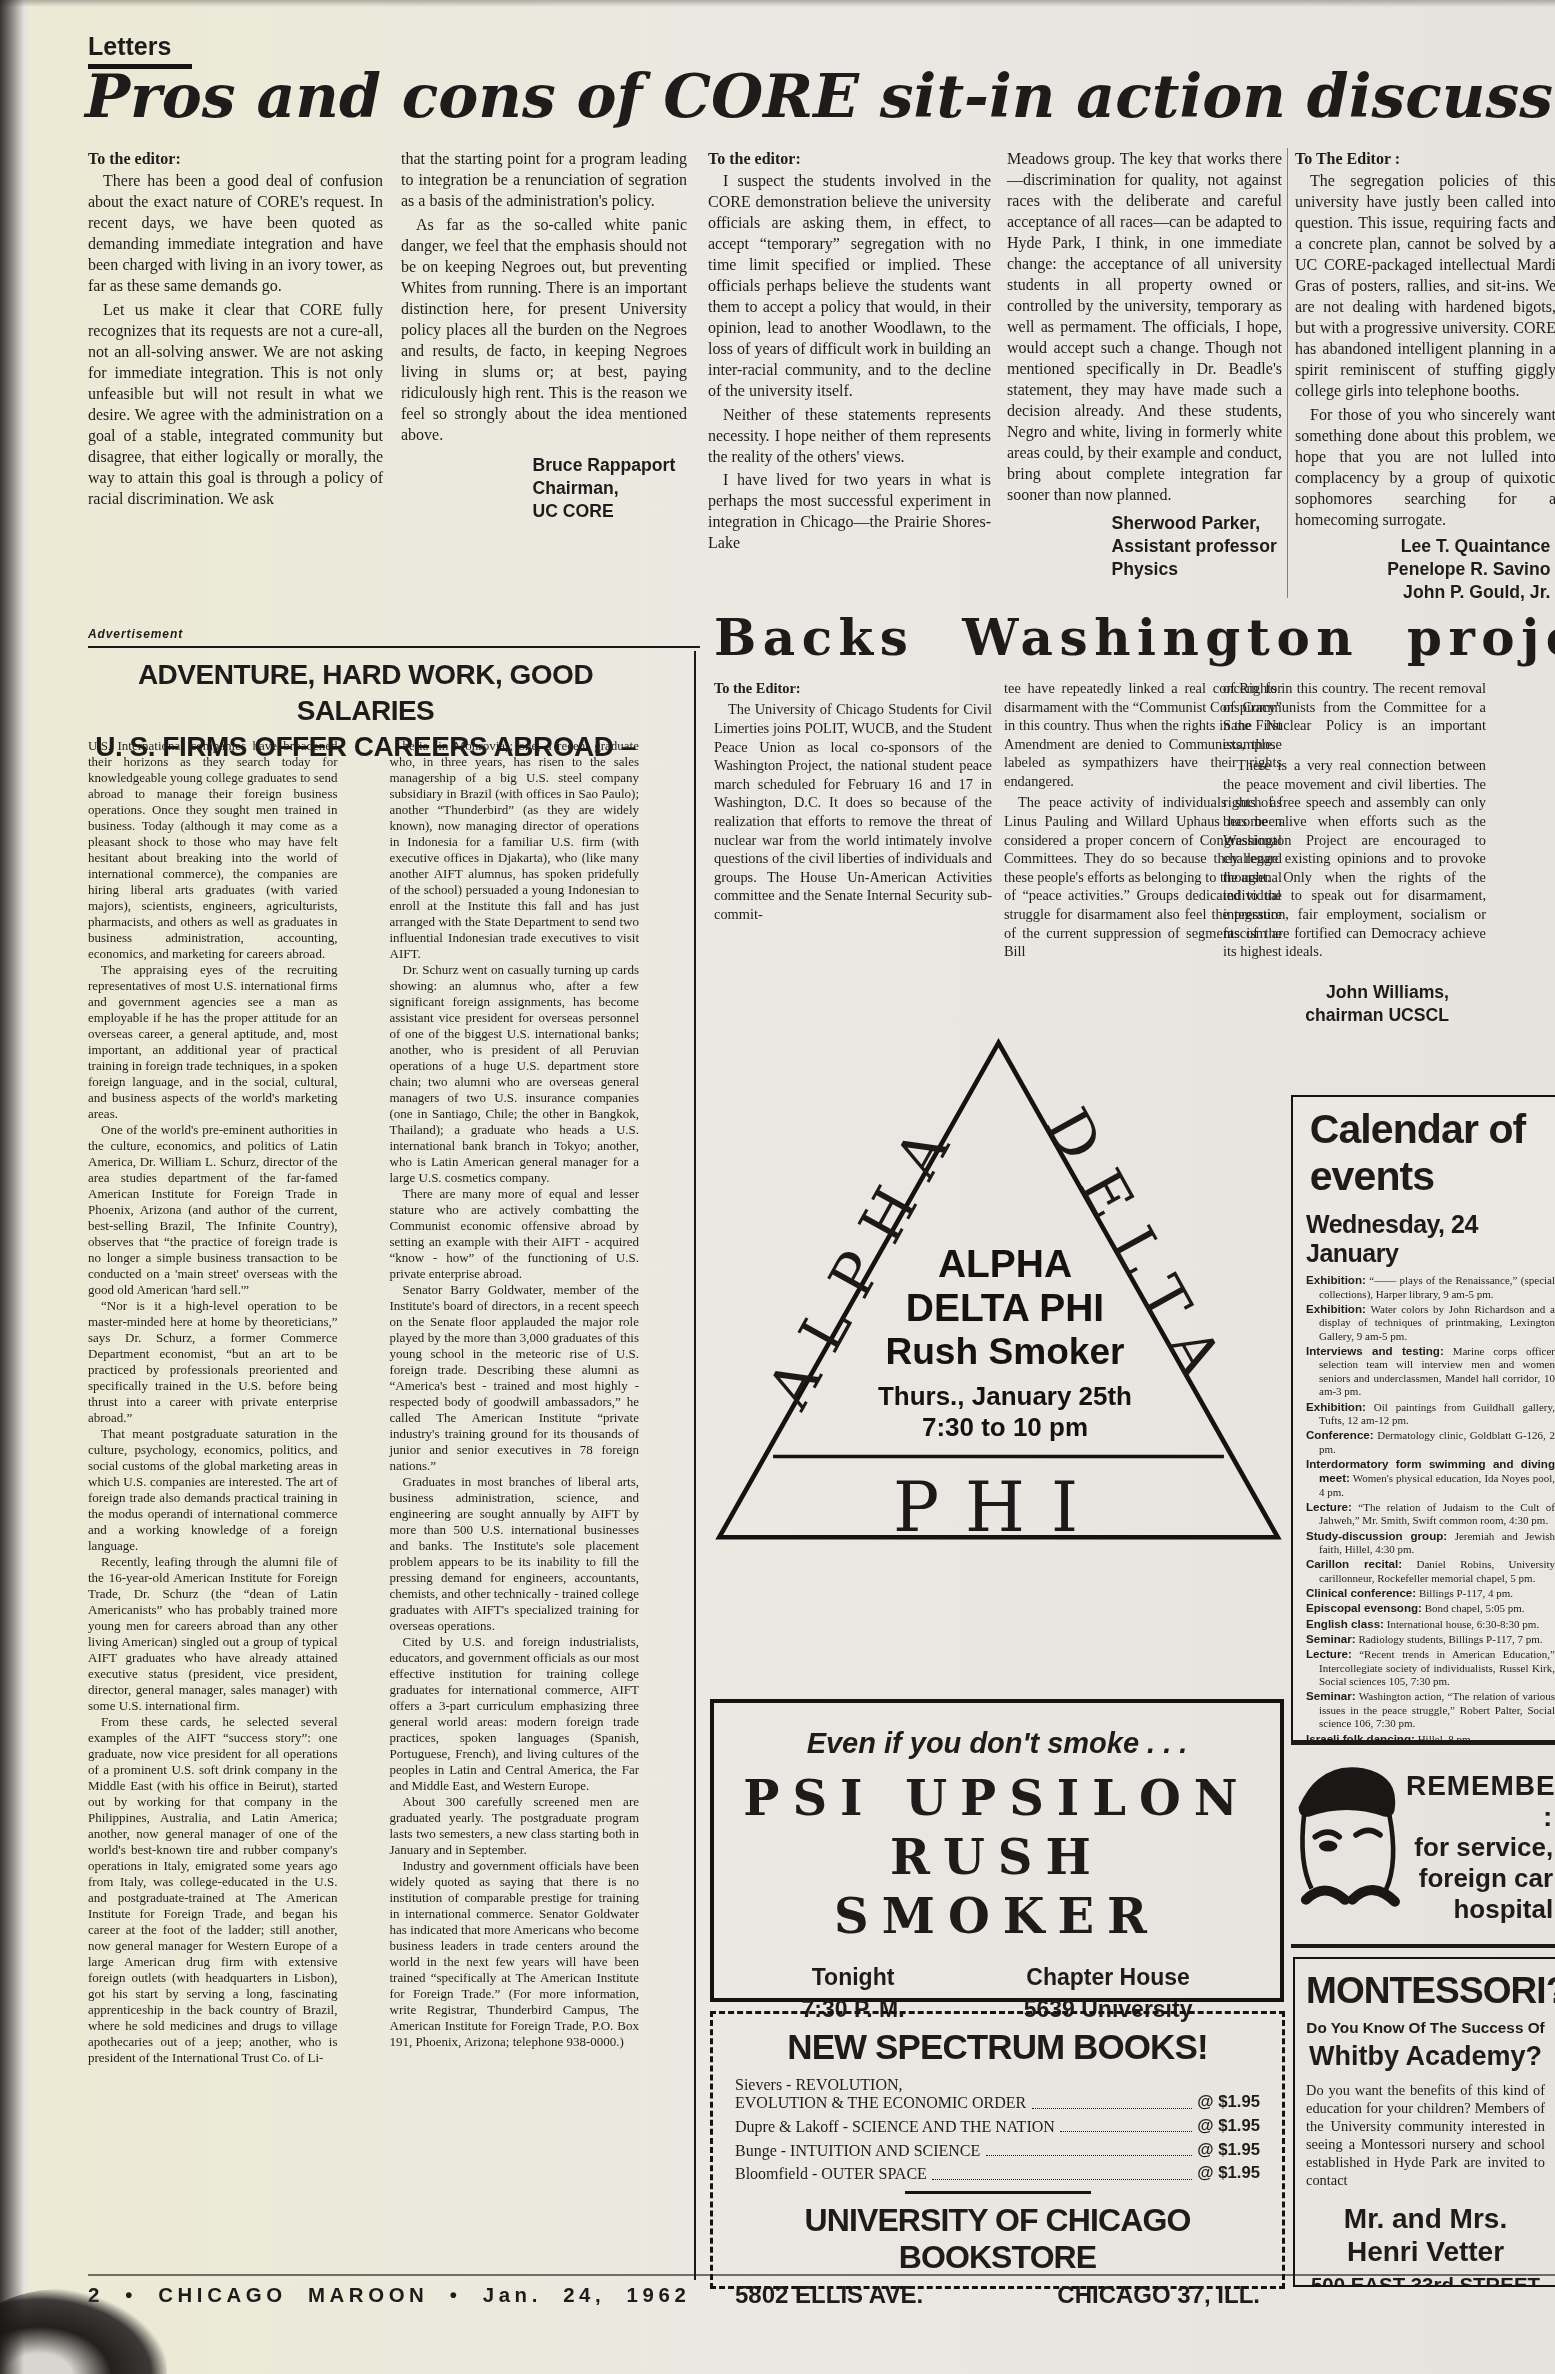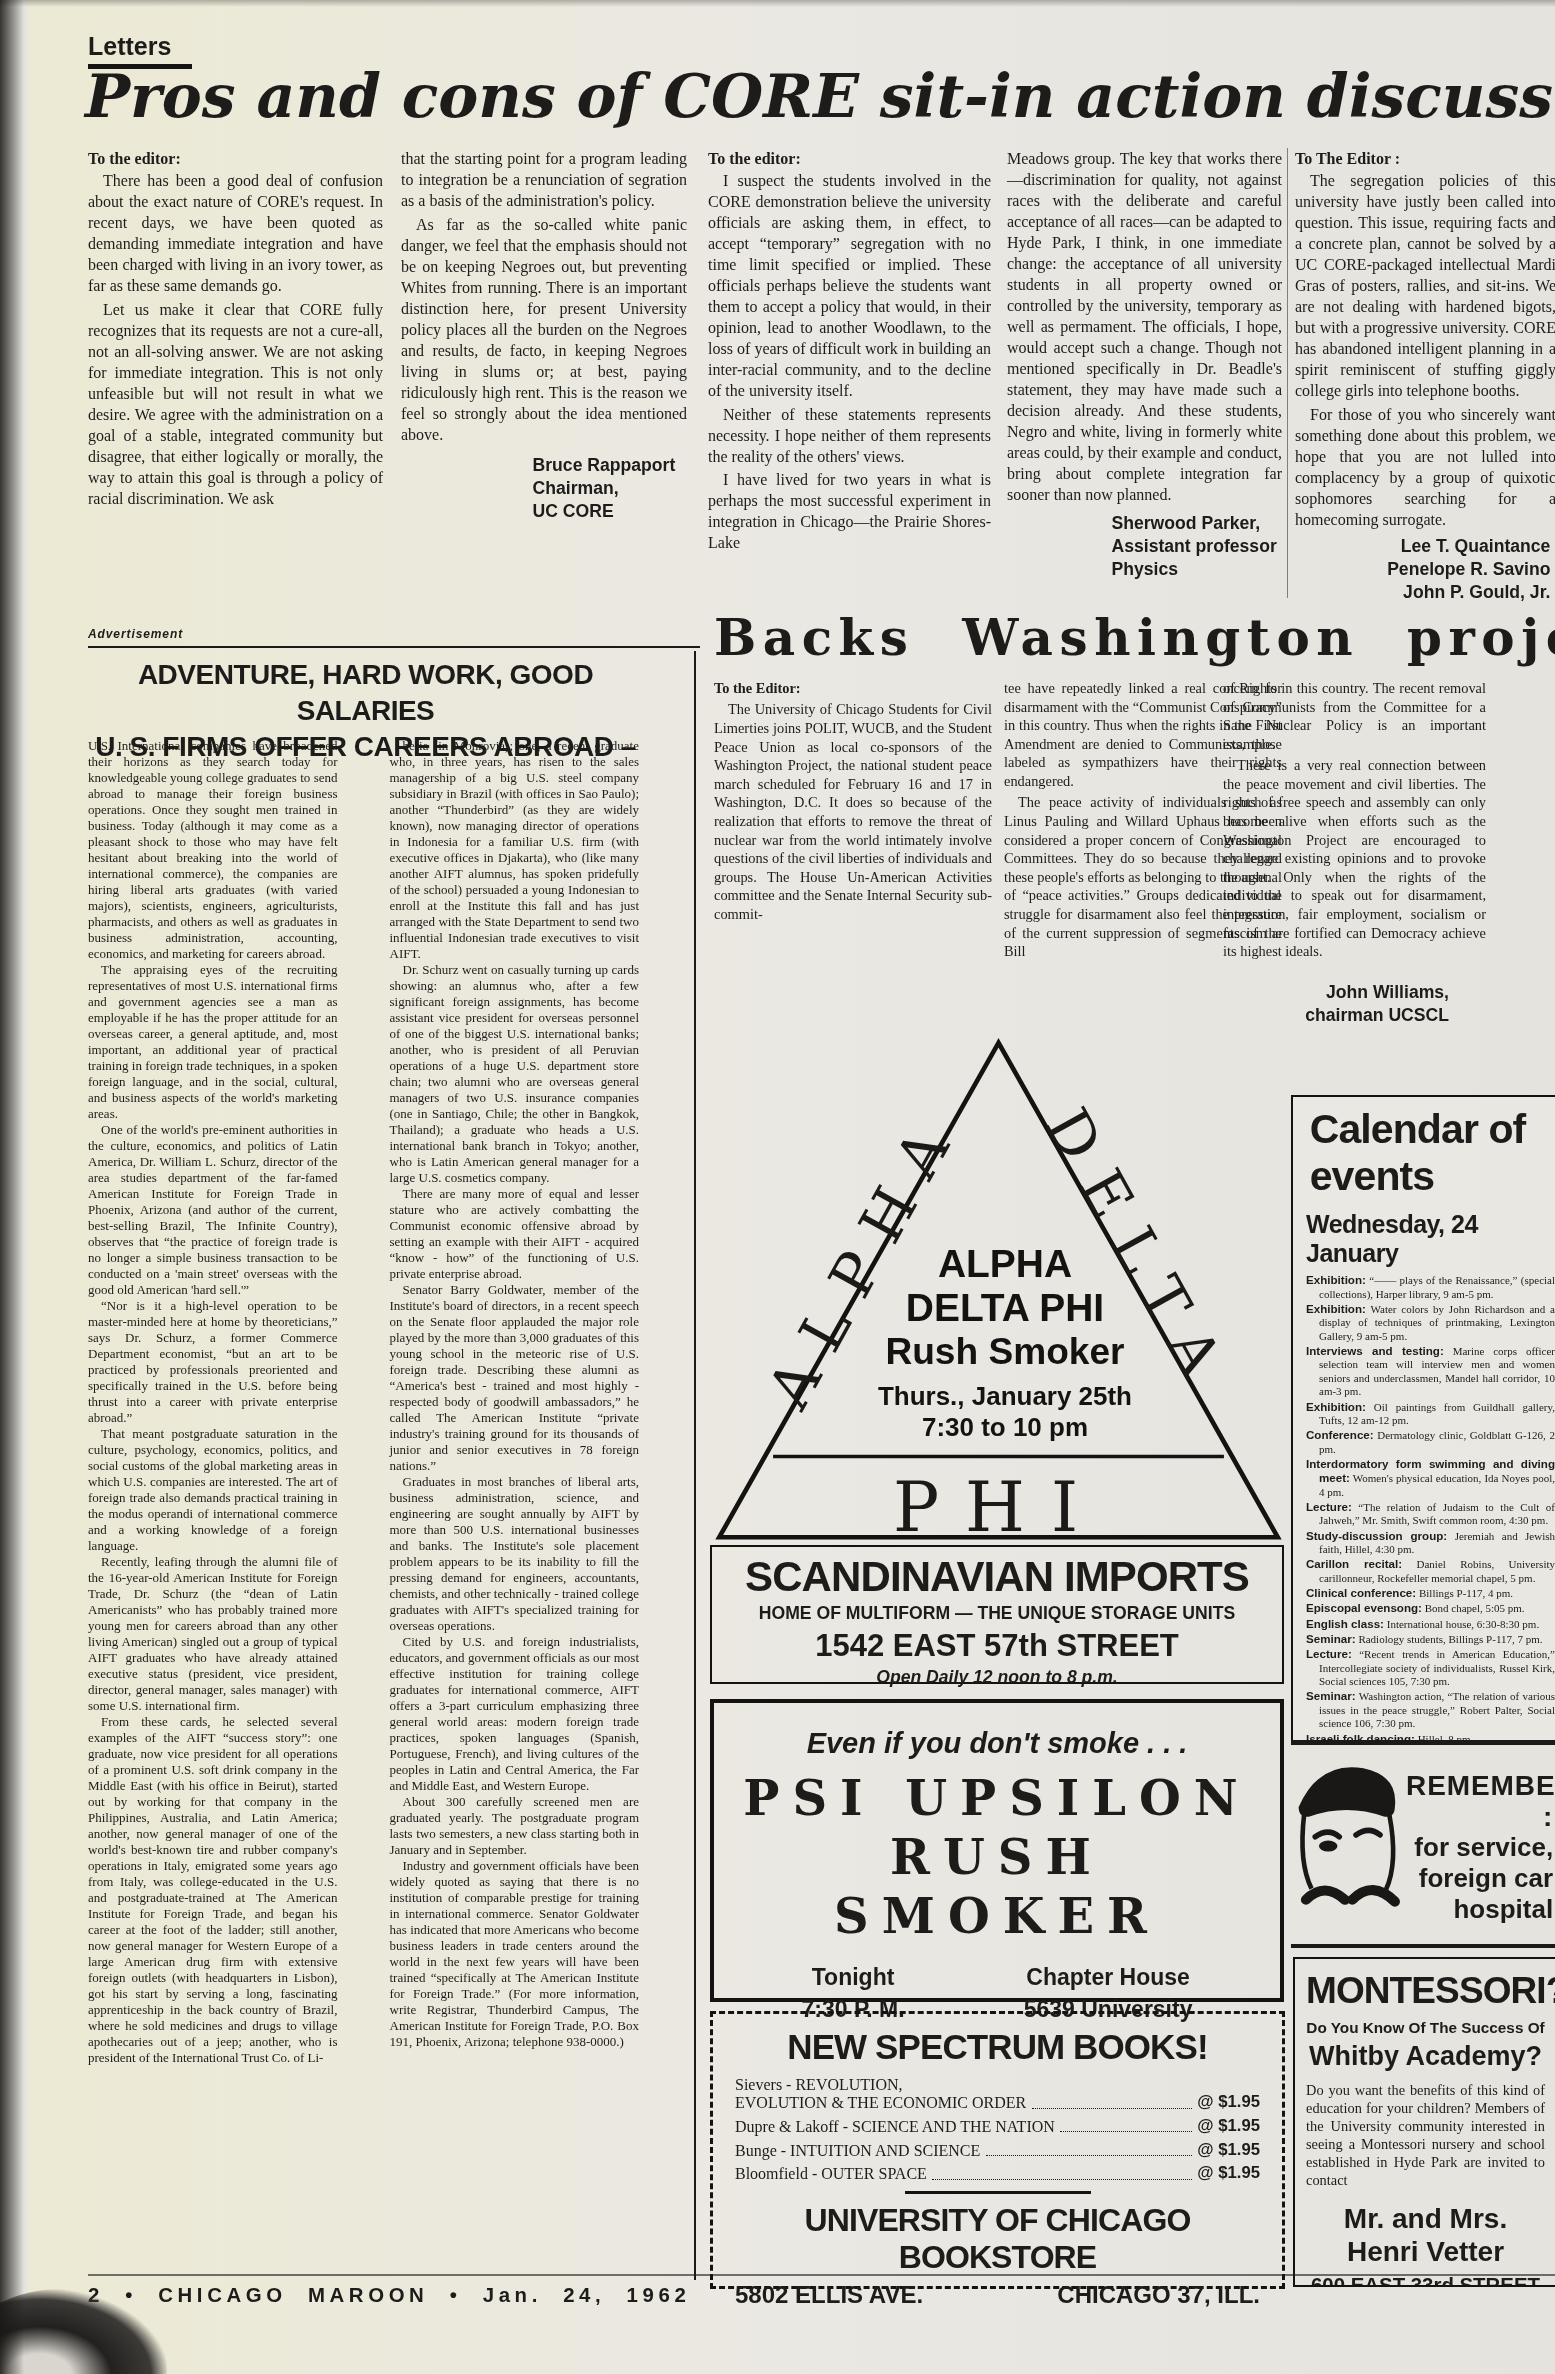--- a/index.html
+++ b/index.html
@@ -175,26 +175,20 @@
       <text x="443" y="242" transform="rotate(61 443 242)" text-anchor="middle" font-family="DejaVu Serif, serif" font-size="64" letter-spacing="24" fill="#1b1a18">DELTA</text>
       <text x="311" y="532" text-anchor="middle" font-family="DejaVu Serif, serif" font-size="74" letter-spacing="28" fill="#1b1a18">PHI</text>
       <text class="triCenter" x="318" y="258" text-anchor="middle" font-size="42" font-weight="bold" fill="#141312" font-family="Liberation Sans, sans-serif">ALPHA</text>
       <text class="triCenter" x="318" y="306" text-anchor="middle" font-size="42" font-weight="bold" fill="#141312" font-family="Liberation Sans, sans-serif">DELTA PHI</text>
       <text class="triCenter" x="318" y="352" text-anchor="middle" font-size="40" font-weight="bold" fill="#141312" font-family="Liberation Sans, sans-serif">Rush Smoker</text>
       <text class="triCenter" x="318" y="396" text-anchor="middle" font-size="28" font-weight="bold" fill="#141312" font-family="Liberation Sans, sans-serif">Thurs., January 25th</text>
       <text class="triCenter" x="318" y="430" text-anchor="middle" font-size="28" font-weight="bold" fill="#141312" font-family="Liberation Sans, sans-serif">7:30 to 10 pm</text>
     </svg>
   </div>
 
-  <div class="abs adBox" style="left:710px;top:1545px;width:570px;height:135px;">
-    <div class="scanTitle">SCANDINAVIAN IMPORTS</div>
-    <div class="scanSub">HOME OF MULTIFORM — THE UNIQUE STORAGE UNITS</div>
-    <div class="scanAddr">1542 EAST 57th STREET</div>
-    <div class="scanHours">Open Daily 12 noon to 8 p.m.</div>
-  </div>
 
   <div class="abs adBox psiBox" style="left:710px;top:1699px;width:566px;height:295px;">
     <div class="psiSmoke">Even if you don't smoke . . .</div>
     <div class="psiBig" style="margin-top:9.3px;">PSI UPSILON</div>
     <div class="psiBig">RUSH SMOKER</div>
     <div class="psiCols">
       <div class="psiCell">
         <div>Tonight</div>
         <div>7:30 P. M.</div>
       </div>
@@ -279,21 +273,21 @@
 
   <div class="abs monBox" style="left:1293px;top:1957px;width:239px;height:308px;">
     <div class="monTitle">MONTESSORI?</div>
     <div class="monSub">Do You Know Of The Success Of</div>
     <div class="monAcad">Whitby Academy?</div>
     <div class="monBody">Do you want the benefits of this kind of education for your children? Members of the University community interested in seeing a Montessori nursery and school established in Hyde Park are invited to contact</div>
     <div class="monContact">
       <div>Mr. and Mrs.</div>
       <div>Henri Vetter</div>
     </div>
-    <div class="monAddr">600 EAST 33rd STREET</div>
+    <div class="monAddr">500 EAST 33rd STREET</div>
 
   </div>
 
   <div class="rule" style="left:88px;top:2274px;width:1467px;height:1.9px;opacity:.6;"></div>
   <div class="abs footer" style="left:88px;top:2284px;">2  •  CHICAGO MAROON  •  Jan. 24, 1962</div>
 
   <div class="blob"></div>
   <div class="edgeL"></div>
 </div>
 

